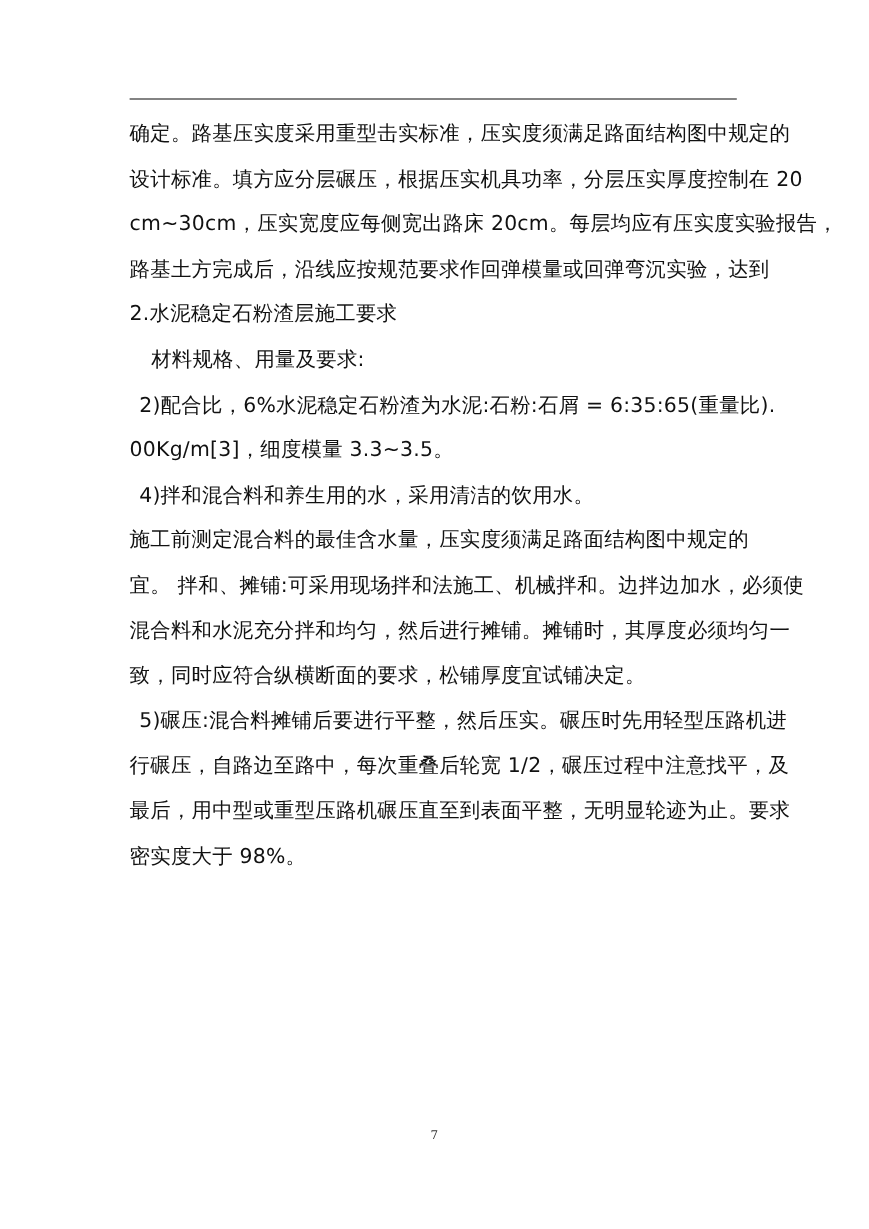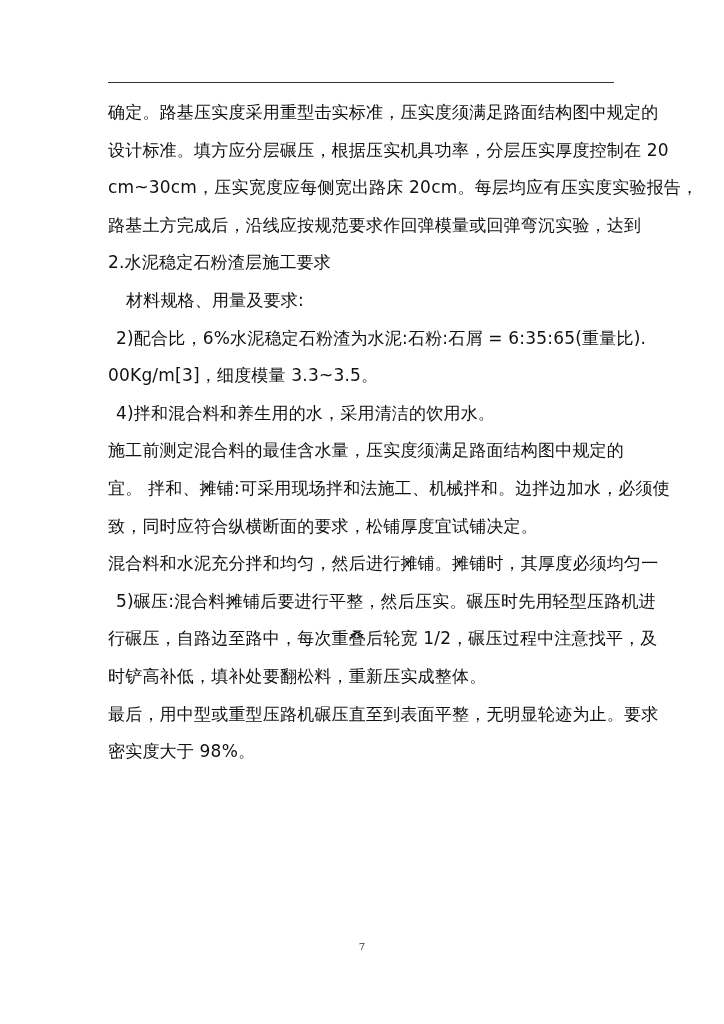--- a/index.html
+++ b/index.html
@@ -67,23 +67,22 @@
     <div class="line">设计标准。填方应分层碾压，根据压实机具功率，分层压实厚度控制在 20</div>
     <div class="line">cm~30cm，压实宽度应每侧宽出路床 20cm。每层均应有压实度实验报告，</div>
     <div class="line">路基土方完成后，沿线应按规范要求作回弹模量或回弹弯沉实验，达到</div>
     <div class="line">2.水泥稳定石粉渣层施工要求</div>
     <div class="line indent-2">材料规格、用量及要求:</div>
     <div class="line indent-1">2)配合比，6%水泥稳定石粉渣为水泥:石粉:石屑 = 6:35:65(重量比).</div>
     <div class="line">00Kg/m[3]，细度模量 3.3~3.5。</div>
     <div class="line indent-1">4)拌和混合料和养生用的水，采用清洁的饮用水。</div>
     <div class="line">施工前测定混合料的最佳含水量，压实度须满足路面结构图中规定的</div>
     <div class="line">宜。 拌和、摊铺:可采用现场拌和法施工、机械拌和。边拌边加水，必须使</div>
+    <div class="line">混合料和水泥充分拌和均匀，然后进行摊铺。摊铺时，其厚度必须均匀一</div>
     <div class="line">致，同时应符合纵横断面的要求，松铺厚度宜试铺决定。</div>
-    <div class="line">混合料和水泥充分拌和均匀，然后进行摊铺。摊铺时，其厚度必须均匀一</div>
     <div class="line indent-1">5)碾压:混合料摊铺后要进行平整，然后压实。碾压时先用轻型压路机进</div>
     <div class="line">行碾压，自路边至路中，每次重叠后轮宽 1/2，碾压过程中注意找平，及</div>
-    <div class="line">时铲高补低，填补处要翻松料，重新压实成整体。</div>
     <div class="line">最后，用中型或重型压路机碾压直至到表面平整，无明显轮迹为止。要求</div>
     <div class="line">密实度大于 98%。</div>
   </div>
 
   <div class="page-number">7</div>
 </div>
 
 </body></html>

